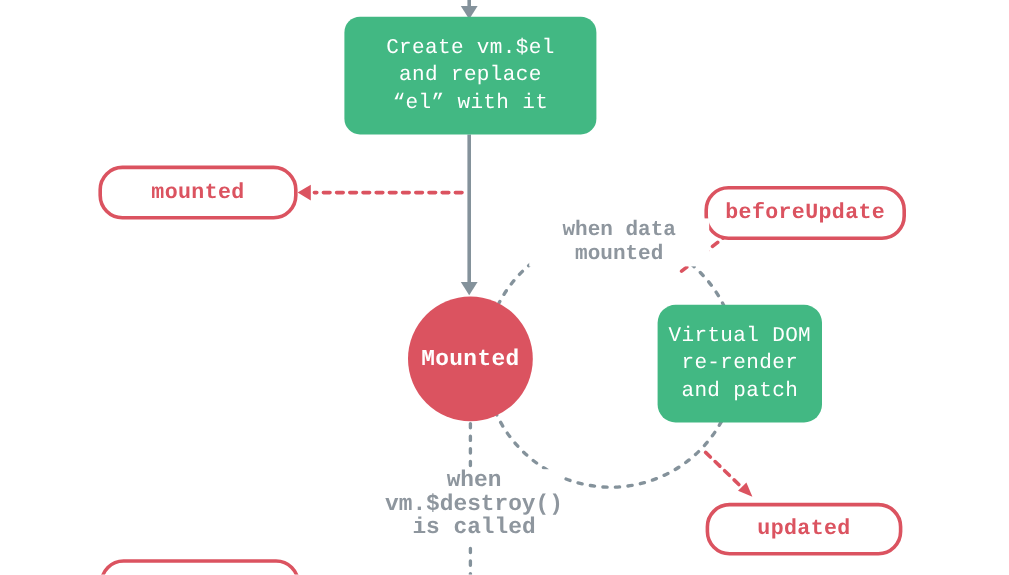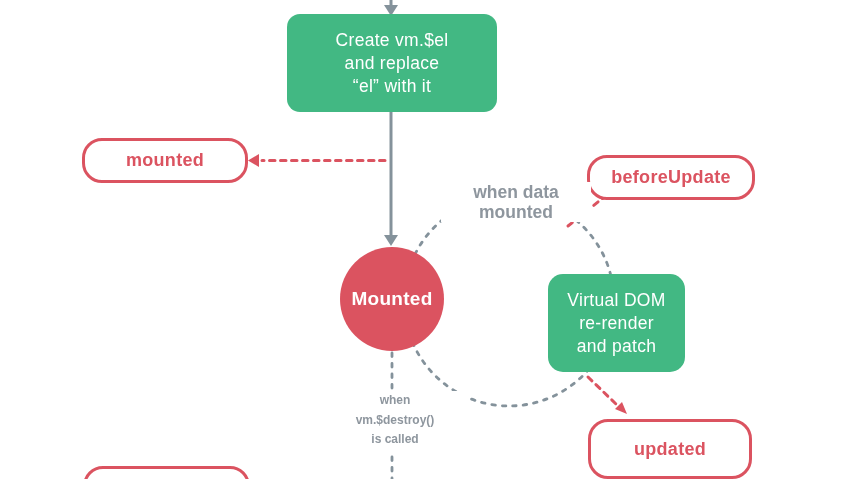--- a/index.html
+++ b/index.html
@@ -7,21 +7,21 @@
     --c-red:#db5360;
     --c-slate:#84929b;
     --c-graytext:#8e969e;
     --c-white:#ffffff;
     --c-bg:#ffffff;
   }
   html,body{margin:0;padding:0;background:#fff;}
   .stage{
     position:relative;width:841px;height:479px;overflow:hidden;
     background:var(--c-bg);
-    font-family:Liberation Sans, sans-serif;
+    font-family:Liberation Mono, monospace;
   }
   .underlay{position:absolute;left:0;top:0;width:841px;height:479px;}
 
   
   .solid-slate{stroke:var(--c-slate);stroke-width:3;fill:none;}
   .dash-slate{stroke:var(--c-slate);stroke-width:2.8;fill:none;stroke-dasharray:3.5 7;stroke-linecap:round;}
   .dash-red{stroke:var(--c-red);stroke-width:3;fill:none;stroke-dasharray:5.5 5.5;stroke-linecap:round;}
   .head-slate{fill:var(--c-slate);stroke:none;}
   .head-red{fill:var(--c-red);stroke:none;}
 
@@ -34,26 +34,26 @@
             border-radius:20px;font-weight:700;font-size:18px;letter-spacing:.3px;}
   .state-circle{background:var(--c-red);color:var(--c-white);border-radius:50%;
                 font-weight:700;font-size:19px;letter-spacing:.3px;}
   .annotation{position:absolute;color:var(--c-graytext);font-weight:700;text-align:center;
               white-space:pre-line;background:var(--c-bg);}
 
   .create-el{left:287px;top:14px;width:210px;height:98px;}
   .mounted-hook{left:82px;top:138px;width:166px;height:45px;}
   .before-update-hook{left:587px;top:155px;width:168px;height:45px;}
   .mounted-circle{left:340px;top:247px;width:104px;height:104px;}
-  .virtual-dom{left:548px;top:254px;width:137px;height:98px;border-radius:15px;margin-top:20px;}
-  .updated-hook{left:588px;top:419px;width:164px;height:60px;}
+  .virtual-dom{left:548px;top:254px;width:137px;height:98px;border-radius:15px;}
+  .updated-hook{left:588px;top:419px;width:164px;height:44px;}
   .partial-hook{left:83px;top:466px;width:167px;height:45px;}
 
   .when-data{left:441px;top:182px;width:150px;font-size:17.5px;line-height:20px;}
-  .when-destroy{left:320px;top:391px;width:150px;font-size:12px;line-height:19.5px;}
+  .when-destroy{left:320px;top:391px;width:150px;font-size:19px;line-height:19.5px;}
 </style>
 </head>
 <body>
 
 <div class="stage">
 
   <svg class="underlay" viewBox="0 0 841 479" xmlns="http://www.w3.org/2000/svg">
 
     <g>
       <line class="solid-slate" x1="391" y1="0" x2="391" y2="6"></line>

